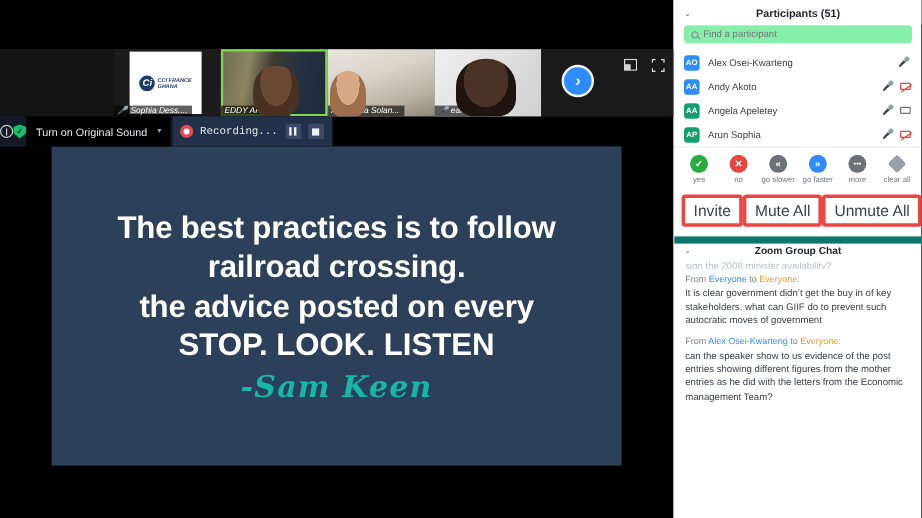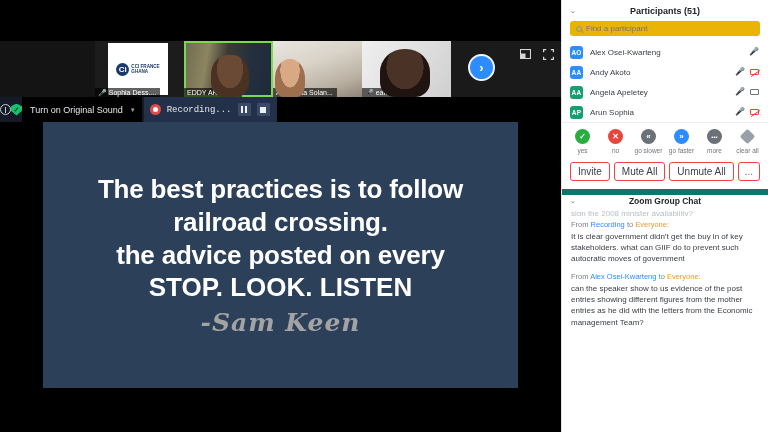--- a/index.html
+++ b/index.html
@@ -13,21 +13,21 @@
   #app { position: relative; width: 768px; height: 432px; display: flex; }
 
   
   #stage { position: relative; width: 561px; height: 432px; background: #000; }
 
   
   #filmstrip {
     position: absolute; left: 0; top: 41px;
     width: 561px; height: 56px;
     background: #1a1a1a;
-    display: flex; align-items: stretch;
+    display: flex; align-items: stretch; font-style: italic;
   }
   .strip-pad { width: 95px; background: #141414; }
   .tile {
     position: relative; width: 89px; height: 56px;
     background: #2a2a2a; overflow: hidden; flex: none;
   }
   .tile.active { box-shadow: inset 0 0 0 2px #7ad94f; }
   .tile-name {
     position: absolute; left: 0; bottom: 0;
     max-width: 100%;
@@ -163,21 +163,21 @@
     padding: 10px 18px;
   }
   .quote-line {
     color: #ffffff; font-weight: bold; font-size: 26px;
     line-height: 1.26; text-align: center;
     letter-spacing: -0.2px;
   }
   .quote-line.caps { letter-spacing: 0px; }
   .attrib {
     margin-top: 4px;
-    color: #a3a3a3; font-size: 25px; font-weight: bold;
+    color: #14b8a6; font-size: 25px; font-weight: bold;
     font-family: "DejaVu Serif", serif;
     font-style: italic; letter-spacing: 1px;
   }
 
   
   #panel {
     width: 207px; height: 432px; background: #fff;
     border-left: 1px solid #e2e4e8;
     display: flex; flex-direction: column;
     font-size: 8px; color: #2b2f36;
@@ -193,21 +193,21 @@
     font-size: 7px; color: #6b7179; cursor: pointer;
   }
   .panel-title {
     position: absolute; left: 0; right: 0;
     text-align: center; font-size: 9px; font-weight: bold; color: #22262c;
     pointer-events: none;
   }
 
   #search-wrap { padding: 0 8px 6px; flex: none; }
   #search-box {
-    height: 15px; background: #eab308; border-radius: 3px;
+    height: 15px; background: #86efac; border-radius: 3px;
     display: flex; align-items: center; gap: 4px; padding: 0 6px;
   }
   .mag {
     width: 6px; height: 6px; border: 1px solid #8b9097; border-radius: 50%;
     position: relative; flex: none;
   }
   .mag::after {
     content:""; position:absolute; right:-2.5px; bottom:-1.5px;
     width:3px; height:1px; background:#8b9097; transform: rotate(45deg);
   }
@@ -261,24 +261,24 @@
   .diamond {
     width: 11px; height: 11px; background: #9aa0aa;
     transform: rotate(45deg); border-radius: 2px; margin: 2px 0;
   }
 
   #actions {
     display: flex; align-items: center; justify-content: space-around;
     padding: 3px 6px 8px; flex: none;
   }
   .abtn {
-    border: 1px solid #ef4444; border-radius: 3px;
+    border: 3px solid #ef4444; border-radius: 3px;
     background: #fff; color: #3b4047;
     font-family: "Liberation Sans", sans-serif;
-    font-size: 10px; padding: 3px 7px; cursor: pointer;
+    font-size: 13px; padding: 3px 7px; cursor: pointer;
     white-space: nowrap;
   }
   .abtn.dots { padding: 3px 6px; color: #6b7179; }
 
   .chat-head {
     height: 18px; flex: none; position: relative;
     display: flex; align-items: center; padding: 0 8px;
     border-top: 6px solid #0f766e;
   }
   .chat-head .chev { font-size: 7px; color: #6b7179; cursor: pointer; }
@@ -498,21 +498,21 @@
       <span class="chev">⌄</span>
       <span class="chat-title">Zoom Group Chat</span>
     </div>
 
     <div id="chat-body">
       <div class="msg-clipped">sign the 2008 minister availability?</div>
 
       <div class="msg">
         <div class="msg-from">
           <span>From</span>
-          <b>Recording</b>
+          <b>Everyone</b>
           <span>to</span>
           <i>Everyone:</i>
         </div>
         <div class="msg-text">It is clear government didn’t get the buy in of key stakeholders. what can GIIF do to prevent such autocratic moves of government</div>
       </div>
 
       <div class="msg">
         <div class="msg-from">
           <span>From</span>
           <b>Alex Osei-Kwarteng</b>

